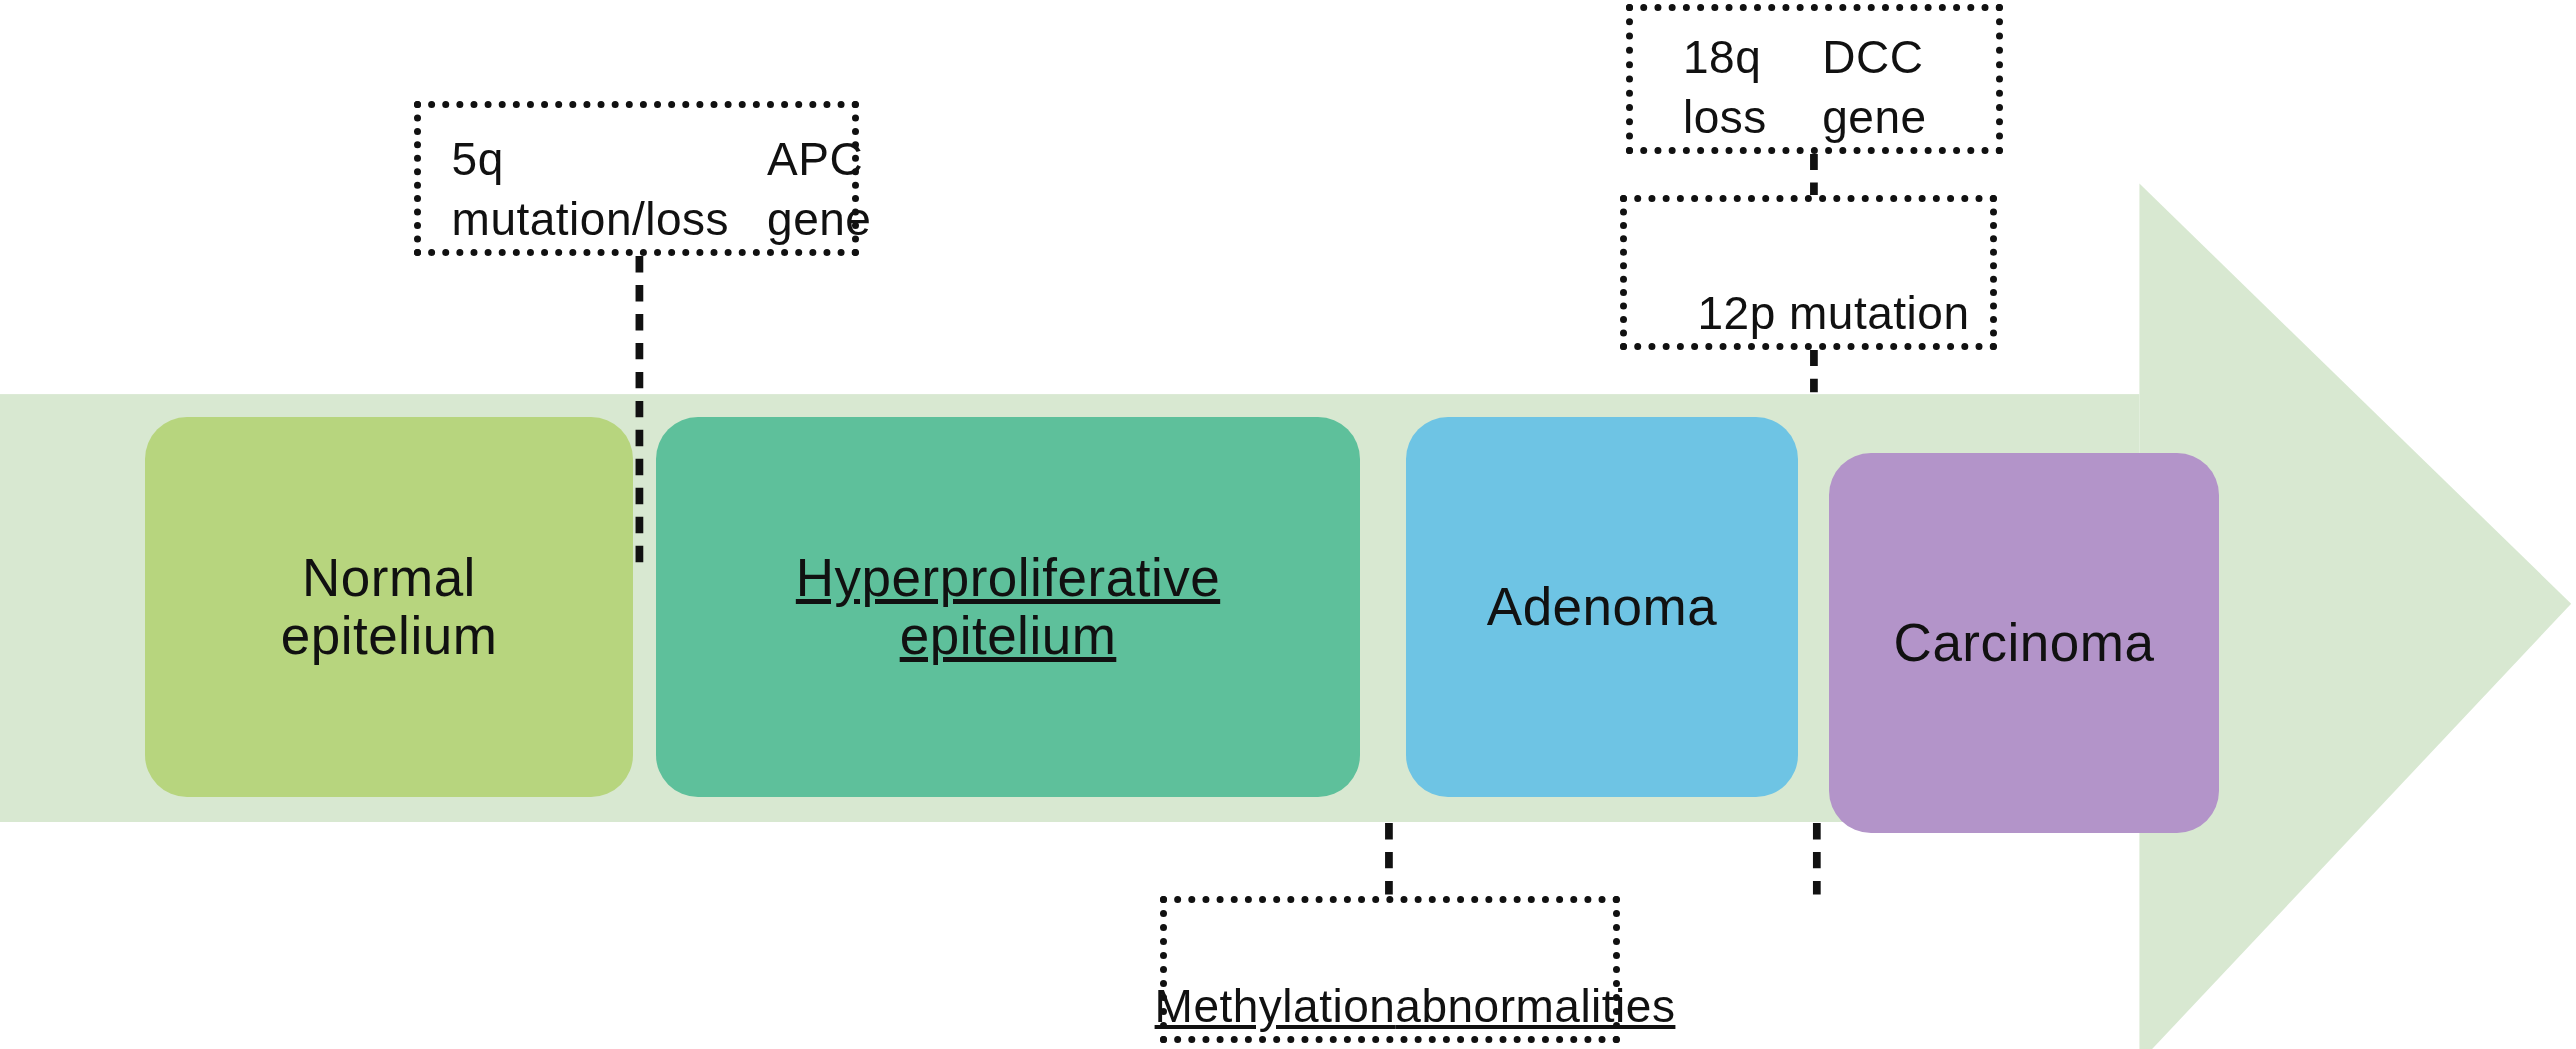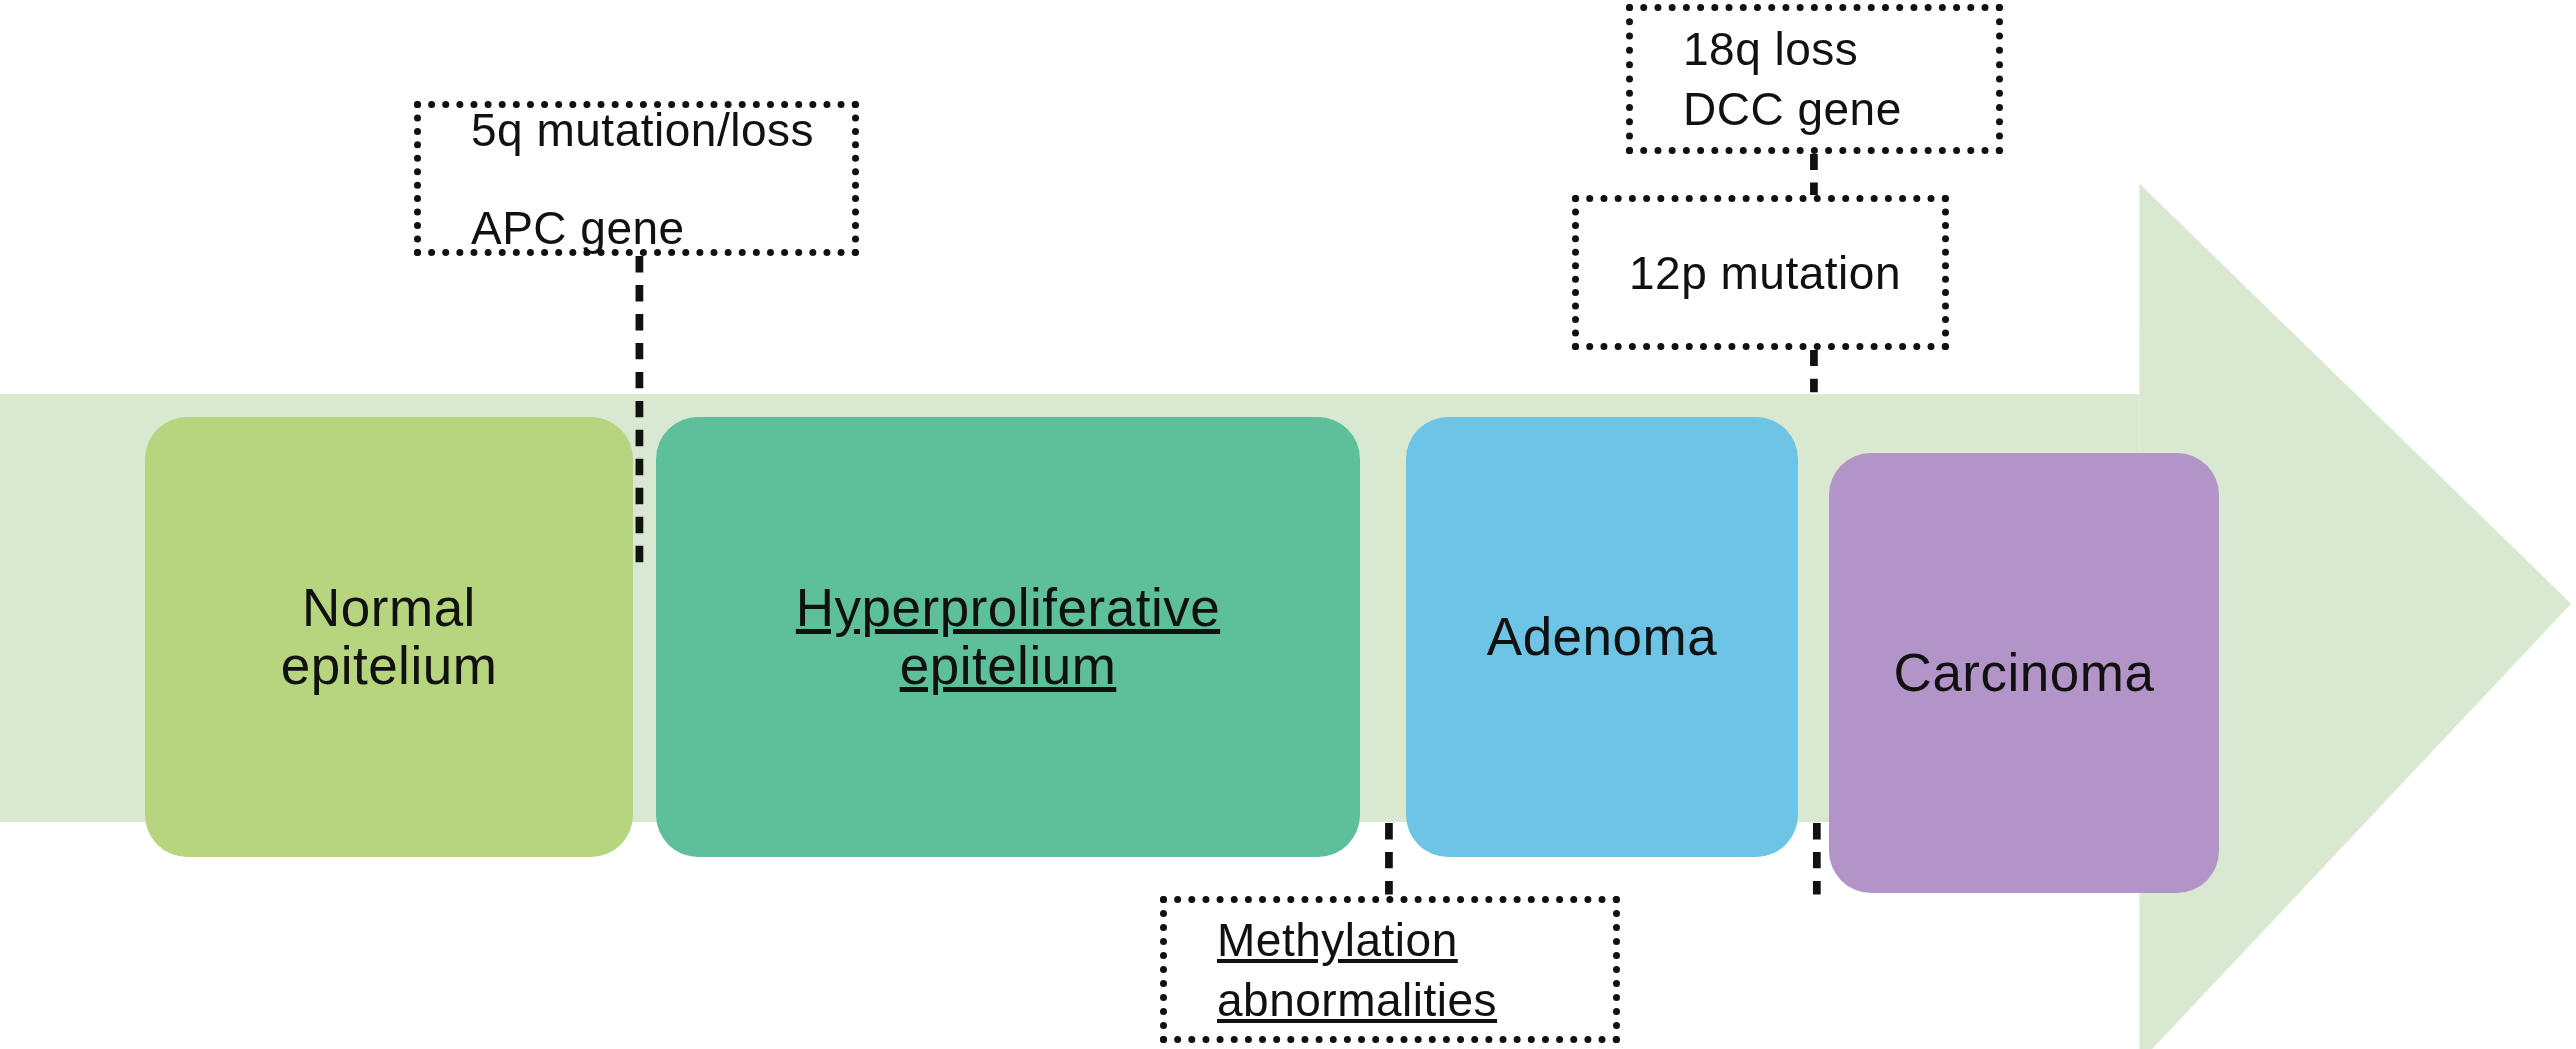--- a/index.html
+++ b/index.html
@@ -24,51 +24,51 @@
   .bg-svg { position: absolute; left: 0; top: 0; }
   .arrow-fill { fill: var(--arrow-green); }
   .connector {
     stroke: var(--ink);
     stroke-width: 8;
     stroke-dasharray: 17 13;
   }
   .stage {
     position: absolute;
     top: 417px;
-    height: 440px;
+    height: 380px;
     border-radius: 42px;
     display: flex;
     flex-direction: column;
     justify-content: center;
     align-items: center;
     text-align: right;
     font-size: 53px;
     line-height: 58px;
     letter-spacing: 0.5px;
   }
   .stage-normal    { left: 145px;  width: 488px; background: var(--stage-normal); }
   .stage-hyper     { left: 656px;  width: 704px; background: var(--stage-hyper); text-decoration: underline; }
   .stage-adenoma   { left: 1406px; width: 392px; background: var(--stage-adenoma); }
   .stage-carcinoma { left: 1829px; width: 390px; background: var(--stage-carcinoma); margin-top: 36px; }
   .note {
     position: absolute;
     background: #ffffff;
     border: 7.7px dotted var(--ink);
     display: flex;
-    flex-direction: column;
+    flex-direction: row;
     justify-content: center;
-    align-items: flex-start;
+    align-items: flex-end;
     padding-left: 50px;
     font-size: 46px;
     line-height: 60px;
     letter-spacing: 0.5px;
   }
   .note-apc    { left: 414px;  top: 101px; width: 445px; height: 155px; gap: 38px; }
   .note-dcc    { left: 1626px; top: 3.9px;   width: 377px; height: 150px; }
-  .note-kras   { left: 1572px; top: 195px; width: 377px; height: 155px; }
+  .note-kras   { left: 1620px; top: 195px; width: 377px; height: 155px; }
   .note-methyl { left: 1160px; top: 896px; width: 460px; height: 147px; text-decoration: underline; }
   .note-p53    { left: 1666px; top: 896px; width: 304px; height: 147px; }
   .line { display: block; }
 </style>
 </head>
 <body>
 
 <div class="canvas">
 
   <svg class="bg-svg" width="2576" height="1050" viewBox="0 0 2667 1087">

